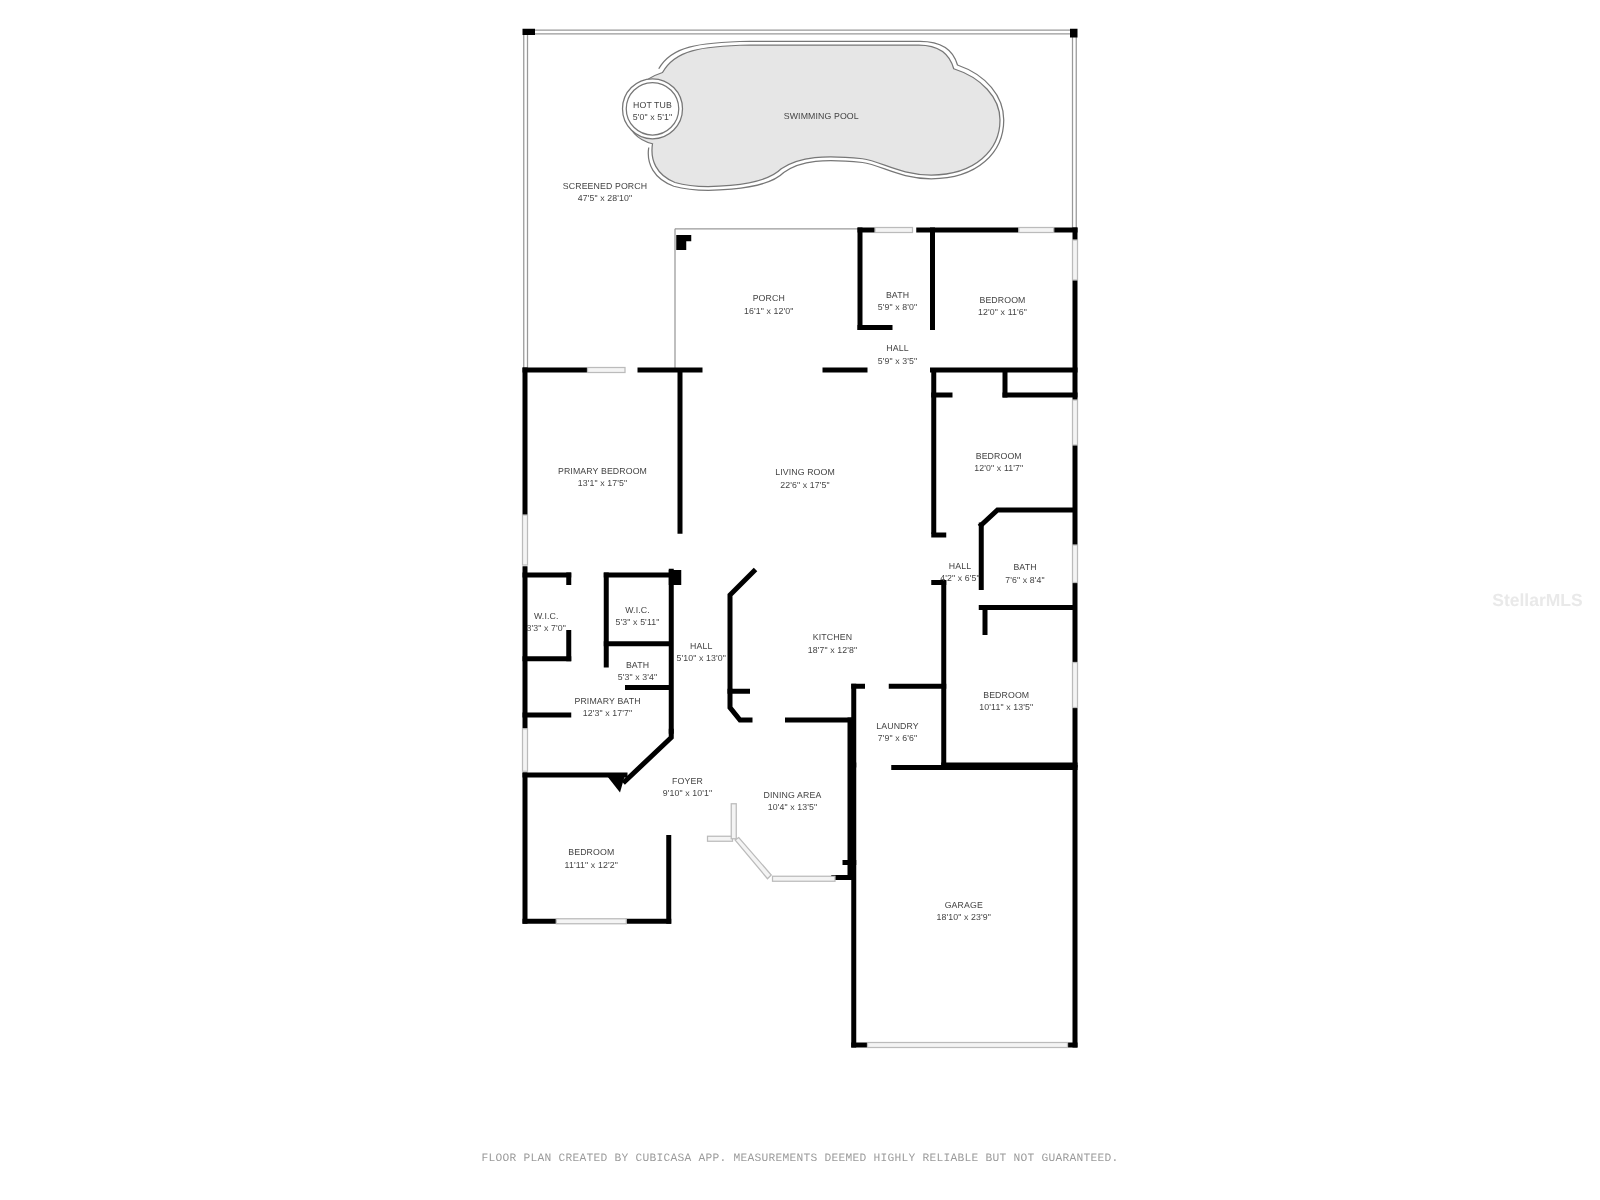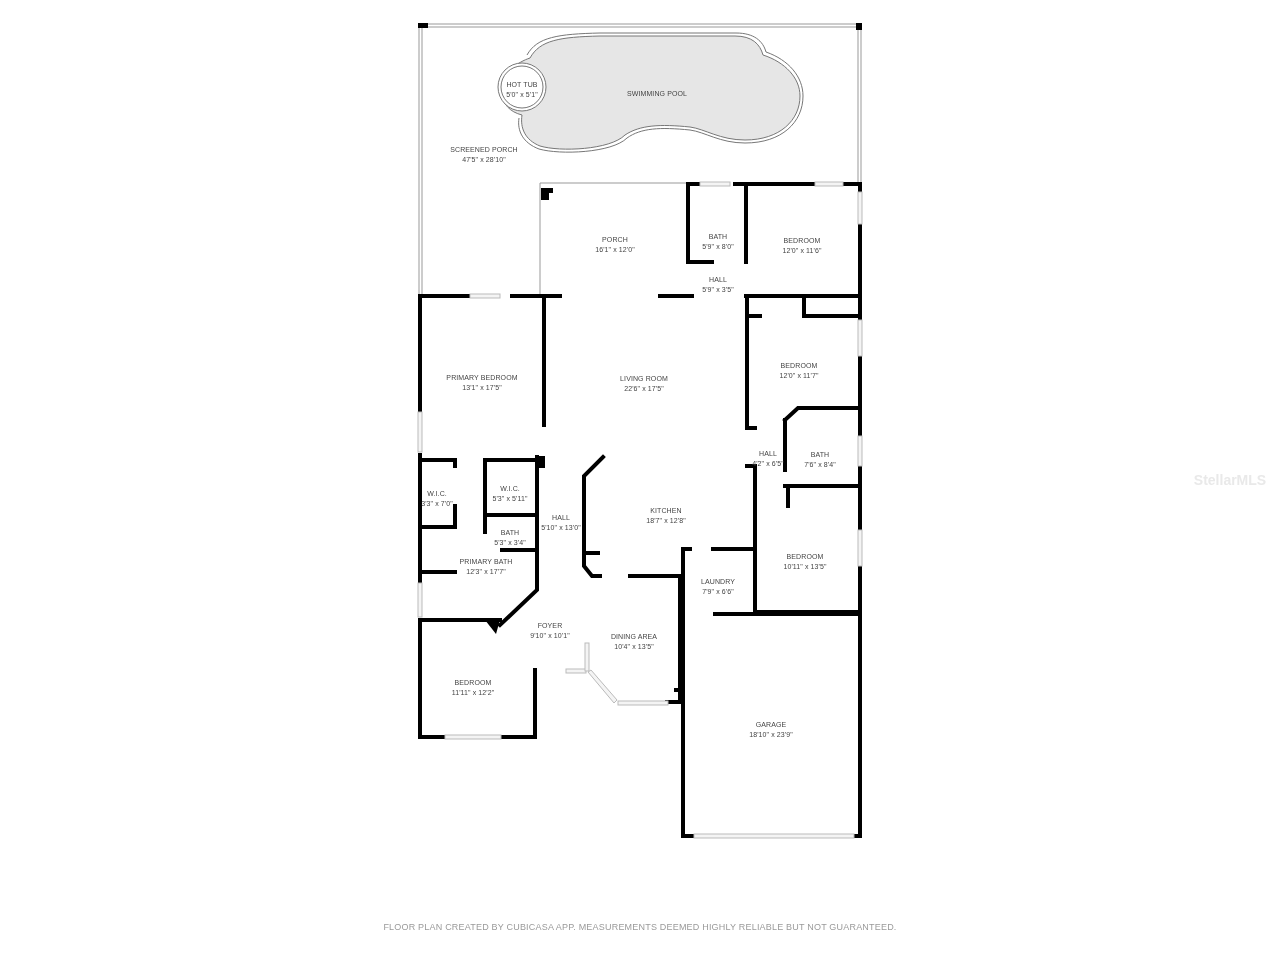--- a/index.html
+++ b/index.html
@@ -4,21 +4,21 @@
 <style>
   html, body { margin:0; padding:0; background:#ffffff; }
   body { width:1280px; height:960px; position:relative; overflow:hidden;
          font-family:"Liberation Sans", sans-serif; }
   #plan { position:absolute; left:0; top:0; width:1280px; height:960px; }
   .lbl { position:absolute; transform:translate(-50%,-50%); text-align:center;
          font-family:"Liberation Sans", sans-serif; font-size:7px; line-height:10px;
          color:#444; white-space:nowrap; letter-spacing:0.1px; }
   .lbl .n, .lbl .d { display:block; }
   .footer { position:absolute; left:640px; top:927px; transform:translate(-50%,-50%);
-            font-family:Liberation Sans, sans-serif; font-size:9px; color:#9a9a9a; white-space:nowrap; letter-spacing:0.2px; }
+            font-family:Liberation Mono, monospace; font-size:9px; color:#9a9a9a; white-space:nowrap; letter-spacing:0.2px; }
   .watermark { position:absolute; left:1230px; top:480px; transform:translate(-50%,-50%);
                font-family:"Liberation Sans", sans-serif; font-size:14px; font-weight:bold; color:#e9e9e9; white-space:nowrap; }
 </style>
 </head>
 <body>
 
 <svg id="plan" viewBox="0 0 1280 960" xmlns="http://www.w3.org/2000/svg">
 
   <g fill="none" stroke="#999" stroke-width="1">
     <line x1="420" y1="24" x2="860" y2="24"></line>

